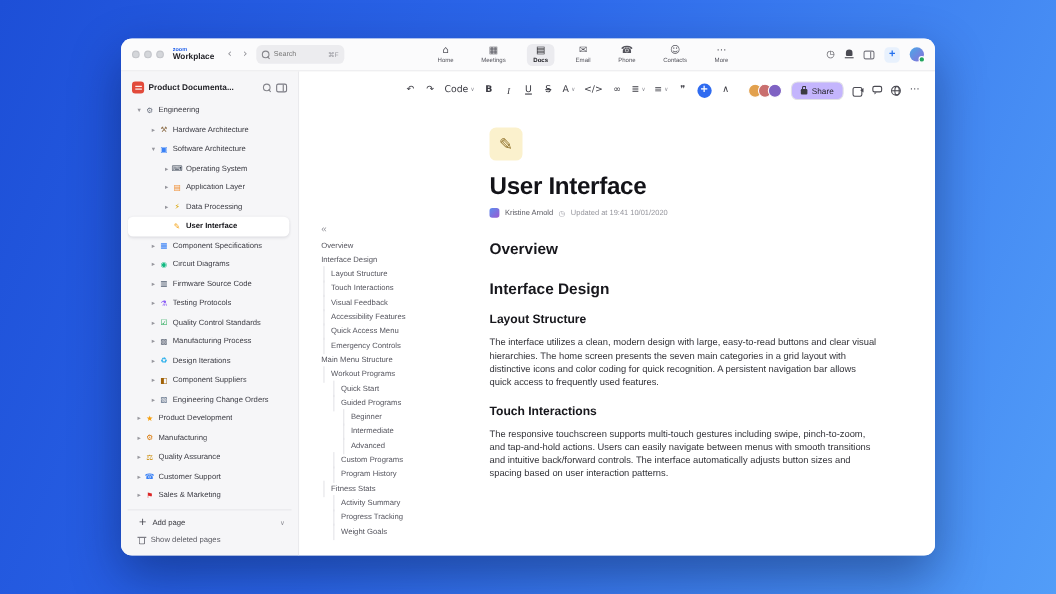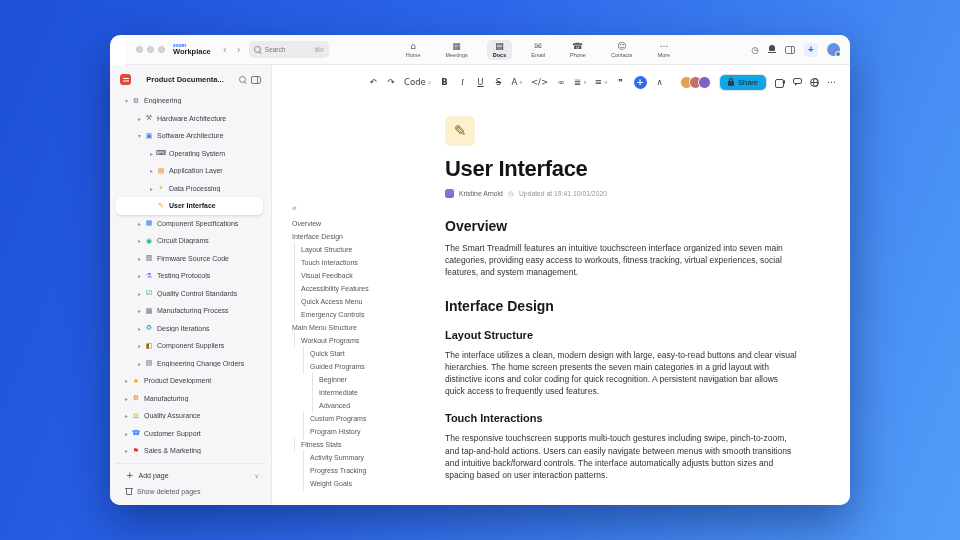--- a/index.html
+++ b/index.html
@@ -6,21 +6,21 @@
   html,body { width:960px; height:540px; overflow:hidden; }
   body { font-family:"Liberation Sans", sans-serif; position:relative; background:#2a63e8; }
 
   .desktop { position:absolute; inset:0; background:linear-gradient(112deg,#1d4fd7 0%,#2c67ea 42%,#529df8 100%); }
 
   .window { position:absolute; left:110px; top:35px; width:740px; height:470px; background:#fff;
             border-radius:10px; box-shadow:0 18px 45px rgba(0,15,60,.42); display:flex; flex-direction:column; overflow:hidden; }
 
   
   .titlebar { height:30px; flex:none; display:flex; align-items:center; gap:6px; padding:0 10px;
-              background:#fbfbfc; border-bottom:1px solid #e7e7ea;margin-left:16px; }
+              background:#fbfbfc; border-bottom:1px solid #e7e7ea; }
   .traffic { display:flex; gap:4px; margin-right:2px; }
   .traffic span { width:7px; height:7px; border-radius:50%; background:#d4d6da; border:1px solid #c3c5ca; cursor:pointer; }
   .logo { display:flex; flex-direction:column; line-height:1; margin-right:4px; }
   .logo .z { font-size:5px; font-weight:700; color:#2563eb; }
   .logo .w { font-size:7.5px; font-weight:700; color:#1c1c22; }
   .navarr { font-size:10px; color:#8e8e95; padding:0 2px; cursor:pointer; font-family:"DejaVu Sans","Liberation Sans",sans-serif; }
   .search-box { display:flex; align-items:center; gap:3px; background:#ececef; border-radius:5px; height:17px; width:80px; padding:0 5px; }
   .search-box input { border:0; background:transparent; outline:0; width:42px; font-size:6.5px; color:#6c6c73; font-family:"Liberation Sans",sans-serif; }
   .kbd { font-size:6px; color:#9a9aa1; margin-left:auto; }
   .tabs { flex:1; display:flex; justify-content:center; align-items:center; gap:13px; }
@@ -42,21 +42,21 @@
   .tb-avatar::after { content:""; position:absolute; right:-1px; bottom:-1px; width:4px; height:4px; border-radius:50%; background:#22a55e; border:1px solid #fff; }
 
   
   .wbody { flex:1; display:flex; min-height:0; }
 
   
   .sidebar { width:162px; flex:none; background:#f6f6f8; border-right:1px solid #e9e9ec; display:flex; flex-direction:column; padding:6px 6px 6px; }
   .sb-header { display:flex; align-items:center; gap:4px; padding:3px 4px 7px; }
   .sb-book { width:11px; height:11px; border-radius:3px; background:#e24a3b; position:relative; flex:none; }
   .sb-book::before { content:""; position:absolute; left:2.5px; top:3.5px; right:2.5px; height:1px; background:#fff; box-shadow:0 2.5px 0 #fff; }
-  .sb-title { font-size:7.5px; font-weight:700; color:#232329; flex:1; white-space:nowrap; overflow:hidden; cursor:pointer;text-align:center; }
+  .sb-title { font-size:7.5px; font-weight:700; color:#232329; flex:1; white-space:nowrap; overflow:hidden; cursor:pointer; }
   .mag { width:8px; height:8px; position:relative; display:inline-block; flex:none; }
   .mag::before { content:""; position:absolute; left:0; top:0; width:5px; height:5px; border:1px solid #86868c; border-radius:50%; }
   .mag::after { content:""; position:absolute; left:5.4px; top:5.4px; width:3px; height:1px; background:#86868c; transform:rotate(45deg); transform-origin:0 50%; }
   .sb-act { cursor:pointer; }
   .tree { flex:1; min-height:0; overflow:hidden; font-size:7px; color:#3a3a42; }
   .titem { display:flex; align-items:center; height:17.5px; padding-left:6px; margin-right:2px; border-radius:5px; cursor:pointer; }
   .titem.lvl-1 { padding-left:19px; }
   .titem.lvl-2 { padding-left:31px; }
   .titem.selected { background:#fff; box-shadow:0 1px 3px rgba(20,20,40,.14); font-weight:700; color:#131318; }
   .chev { width:9px; flex:none; font-size:6px; color:#97979e; text-align:center; font-family:"DejaVu Sans","Liberation Sans",sans-serif; }
@@ -83,21 +83,21 @@
   .fmt-bold { font-weight:700; }
   .fmt-italic { font-style:italic; font-family:"Liberation Serif",serif; }
   .fmt-underline { text-decoration:underline; }
   .fmt-strike { text-decoration:line-through; }
   .fmt-plus { width:13px; height:13px; border-radius:50%; background:#2f6bf0; color:#fff; font-size:9px; font-weight:700;
               display:inline-flex; align-items:center; justify-content:center; }
   .has-drop::after { content:"∨"; font-size:5px; color:#8e8e95; margin-left:2px; vertical-align:1px; }
   .dtb-right { margin-left:auto; display:flex; align-items:center; gap:8px; }
   .avatars { display:flex; padding-left:4px; }
   .avatars .av { width:13px; height:13px; border-radius:50%; border:1.5px solid #fff; margin-left:-4px; cursor:pointer; }
-  .share-btn { display:flex; align-items:center; gap:4px; background:#0ea5e9; border:1px solid #e1e1e6; border-radius:6px;
+  .share-btn { display:flex; align-items:center; gap:4px; background:#c4b5fd; border:1px solid #e1e1e6; border-radius:6px;
                padding:3px 8px; font-size:7.5px; color:#232329; cursor:pointer; }
   .lockic { width:6px; height:5px; background:#3a3a40; border-radius:1px; position:relative; display:inline-block; margin-top:2px; }
   .lockic::before { content:""; position:absolute; left:1px; top:-3px; width:2px; height:3px; border:1px solid #3a3a40; border-bottom:0; border-radius:2px 2px 0 0; }
   .camic { width:10px; height:7px; position:relative; display:inline-block; cursor:pointer; }
   .camic::before { content:""; position:absolute; left:0; top:0; width:7px; height:7px; border:1px solid #4a4a52; border-radius:2px; }
   .camic::after { content:""; position:absolute; right:0; top:1.5px; border-right:3px solid #4a4a52; border-top:2px solid transparent; border-bottom:2px solid transparent; }
   .bubic { width:9px; height:8px; position:relative; display:inline-block; cursor:pointer; }
   .bubic::before { content:""; position:absolute; left:0; right:0; top:0; bottom:2px; border:1px solid #4a4a52; border-radius:2px; }
   .bubic::after { content:""; position:absolute; left:2px; bottom:0; border-top:2px solid #4a4a52; border-right:2.5px solid transparent; }
   .globic { width:9px; height:9px; border:1px solid #4a4a52; border-radius:50%; position:relative; display:inline-block; cursor:pointer; }
@@ -501,21 +501,20 @@
             <div class="byline">
               <span class="by-avatar"></span>
               <span class="by-name">Kristine Arnold</span>
               <span class="by-clock">◷</span>
               <span class="by-updated">Updated at 19:41 10/01/2020</span>
             </div>
             <div>
 
                 <div class="sec sec-h2">Overview</div>
 
-                <div class="sec sec-p">The Smart Treadmill features an intuitive touchscreen interface organized into seven main categories, providing easy access to workouts, fitness tracking, virtual experiences, social features, and system management.</div>
 
                 <div class="sec sec-h2">Interface Design</div>
 
                 <div class="sec sec-h3">Layout Structure</div>
 
                 <div class="sec sec-p">The interface utilizes a clean, modern design with large, easy-to-read buttons and clear visual hierarchies. The home screen presents the seven main categories in a grid layout with distinctive icons and color coding for quick recognition. A persistent navigation bar allows quick access to frequently used features.</div>
 
                 <div class="sec sec-h3">Touch Interactions</div>
 
                 <div class="sec sec-p">The responsive touchscreen supports multi-touch gestures including swipe, pinch-to-zoom, and tap-and-hold actions. Users can easily navigate between menus with smooth transitions and intuitive back/forward controls. The interface automatically adjusts button sizes and spacing based on user interaction patterns.</div>

